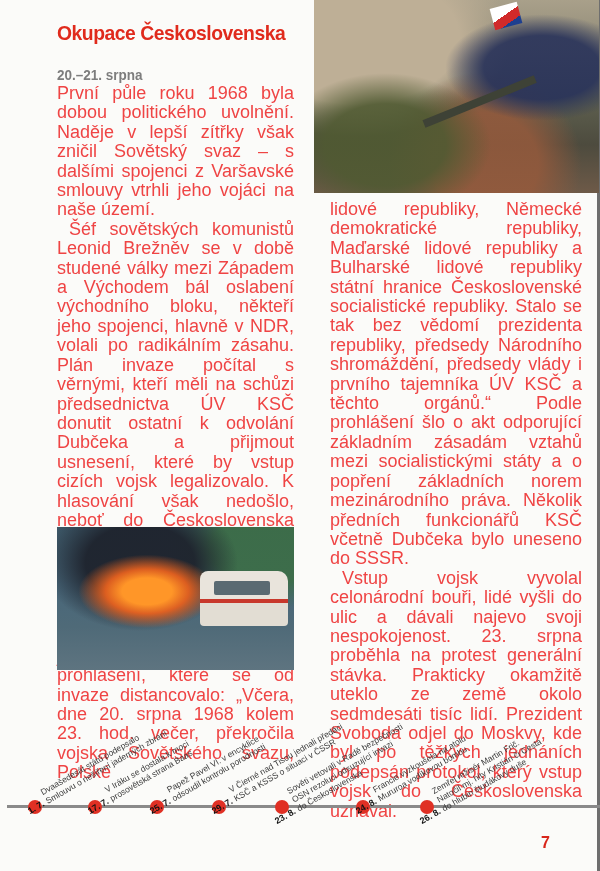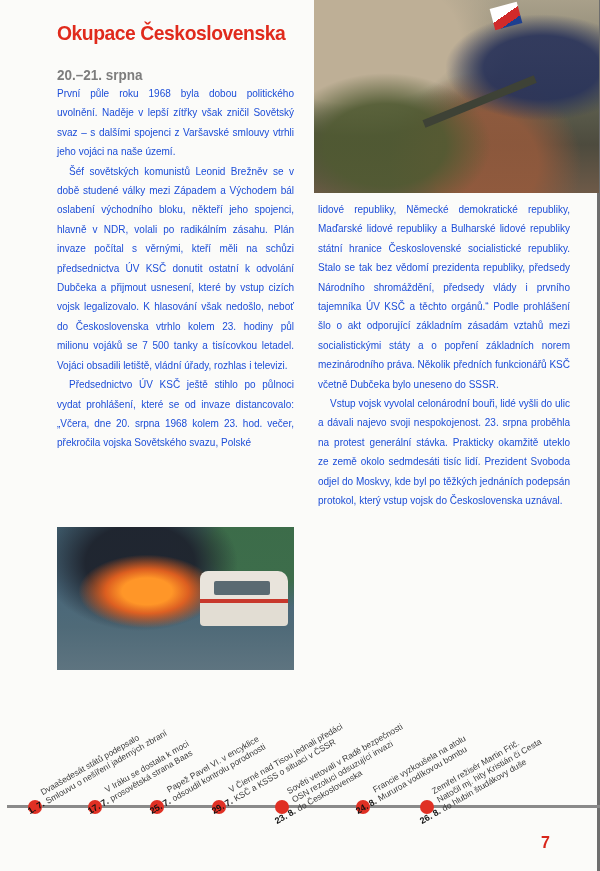--- a/index.html
+++ b/index.html
@@ -15,27 +15,27 @@
     font-family: "Liberation Sans", sans-serif; font-weight: bold;
     font-size: 21px; letter-spacing: -0.5px; color: #e02a1c;
     transform: scaleX(0.92); transform-origin: left top;
   }
   .subtitle {
     position: absolute; left: 57px; top: 66px; margin: 0;
     font-weight: bold; font-size: 15px; color: #7d7d7d;
     transform: scaleX(0.9); transform-origin: left top;
   }
   .col {
-    position: absolute; font-size: 10px; line-height: 19.4px;
-    text-align: justify; color: #1d4ed8;
+    position: absolute; font-size: 18px; line-height: 19.4px;
+    text-align: justify; color: #ef4444;
   }
   .col p { margin: 0; }
   .col p.indent { text-indent: 12px; }
   .col-left { left: 57px; top: 84px; width: 237px; }
-  .col-right { left: 318px; top: 200px; width: 252px; }
+  .col-right { left: 330px; top: 200px; width: 252px; }
   .photo {
     position: absolute; overflow: hidden;
   }
   .photo-crowd {
     left: 314px; top: 0; width: 285px; height: 193px;
     background:
       radial-gradient(ellipse at 80% 35%, rgba(40,50,90,0.9) 0 18%, transparent 30%),
       radial-gradient(ellipse at 25% 75%, rgba(80,90,50,0.9) 0 20%, transparent 35%),
       radial-gradient(ellipse at 60% 85%, rgba(150,90,60,0.85) 0 22%, transparent 40%),
       radial-gradient(ellipse at 15% 20%, rgba(190,175,150,1) 0 30%, transparent 45%),

